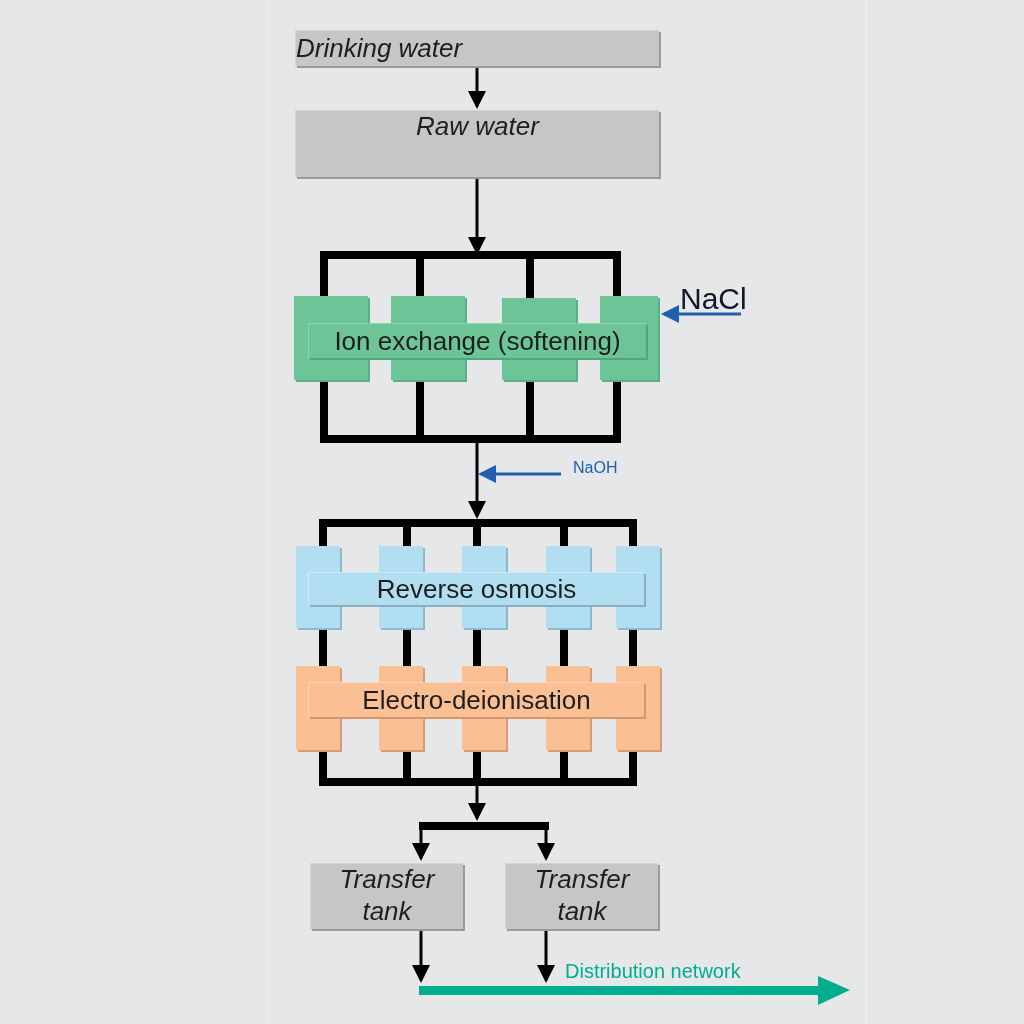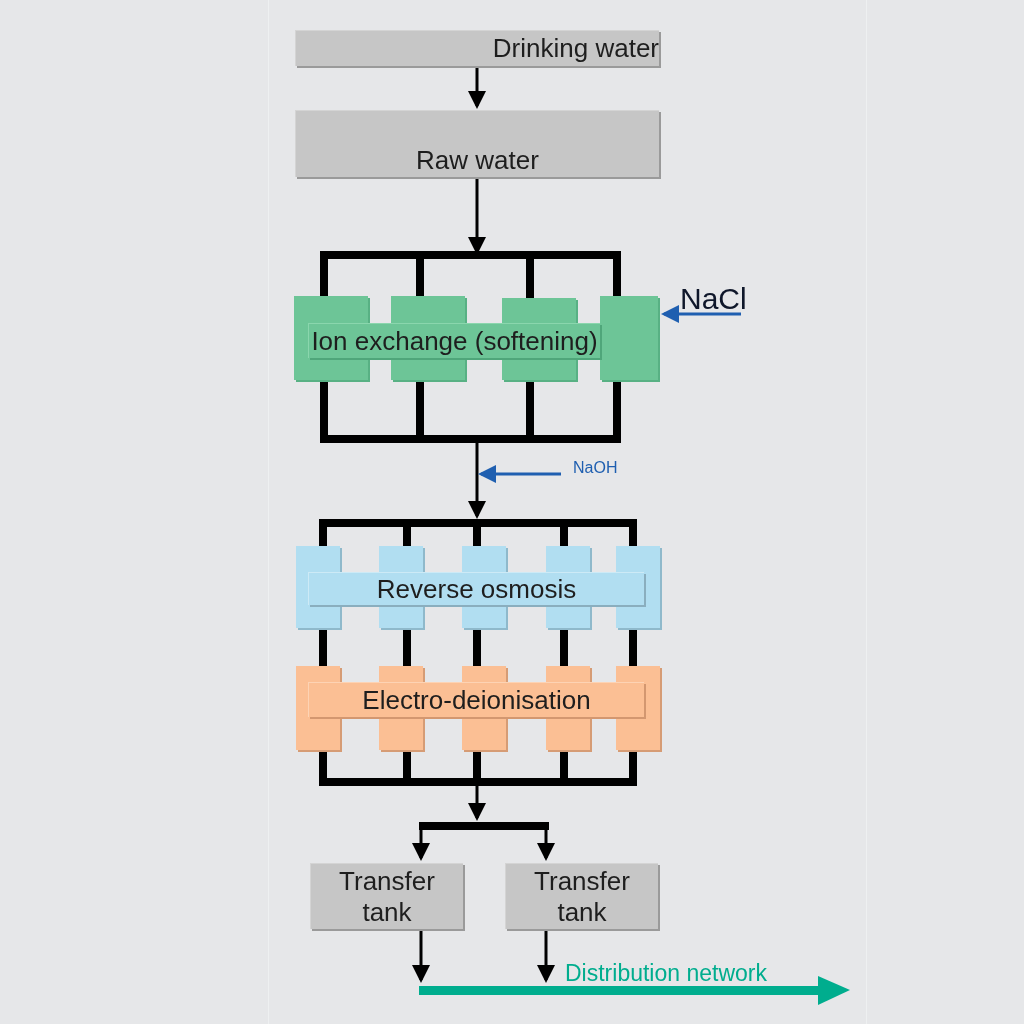--- a/index.html
+++ b/index.html
@@ -1,21 +1,21 @@
 <!DOCTYPE html>
 <html><head>
 <meta charset="utf-8">
 <style>
   html, body { margin:0; padding:0; }
   body { width:1024px; height:1024px; background:#e6e7e9; position:relative; overflow:hidden;
          font-family:"Liberation Sans", sans-serif; }
   .faint-line { position:absolute; top:0; bottom:0; width:1px; background:#eef0f1; }
   svg { position:absolute; left:0; top:0; }
-  .box { position:absolute; display:flex; align-items:center; justify-content:flex-end; text-align:center;
-         color:#1e1e1e; line-height:1.22; box-sizing:border-box; }
+  .box { position:absolute; display:flex; align-items:center; justify-content:flex-start; text-align:center;
+         color:#1e1e1e; line-height:1.22; box-sizing:border-box;font-style:italic; }
   .gray { background:#c6c6c6; box-shadow:2px 2px 0 #9a9a9a; border-top:1px solid #d4d4d4; border-left:1px solid #d4d4d4; }
   .label { position:absolute; white-space:nowrap; }
   .band { position:absolute; display:flex; align-items:center; justify-content:center; box-sizing:border-box;
           color:#1e1e1e; font-size:26px; }
   .unit { position:absolute; box-sizing:border-box; }
 </style>
 </head>
 <body>
 
 <div class="faint-line" style="left:268px;"></div>
@@ -86,21 +86,21 @@
 </div>
 
 <div class="box gray" style="left:295px; top:110px; width:364px; height:67px; font-size:26px; flex-direction:column;">
   <span>Raw water</span>
 </div>
 
 <div class="unit" style="left:294px; top:296px; width:74px; height:84px; background:#6dc597; box-shadow:2px 2px 0 #58b184;"></div>
 <div class="unit" style="left:391px; top:296px; width:74px; height:84px; background:#6dc597; box-shadow:2px 2px 0 #58b184;"></div>
 <div class="unit" style="left:502px; top:298px; width:74px; height:82px; background:#6dc597; box-shadow:2px 2px 0 #58b184;"></div>
 <div class="unit" style="left:600px; top:296px; width:58px; height:84px; background:#6dc597; box-shadow:2px 2px 0 #58b184;"></div>
-<div class="band" style="left:308px; top:323px; width:292px; height:35px; background:#6dc597; border-top:1px solid #8ad6ad; border-left:1px solid #8ad6ad; box-shadow:2px 2px 0 #4fa67a;">
+<div class="band" style="left:308px; top:323px; width:338px; height:35px; background:#6dc597; border-top:1px solid #8ad6ad; border-left:1px solid #8ad6ad; box-shadow:2px 2px 0 #4fa67a;">
   <span>Ion exchange (softening)</span>
 </div>
 
 <div class="unit" style="left:296px; top:546px; width:44px; height:82px; background:#b1def1; box-shadow:2px 2px 0 #8fb9cb;"></div>
 <div class="unit" style="left:379px; top:546px; width:44px; height:82px; background:#b1def1; box-shadow:2px 2px 0 #8fb9cb;"></div>
 <div class="unit" style="left:462px; top:546px; width:44px; height:82px; background:#b1def1; box-shadow:2px 2px 0 #8fb9cb;"></div>
 <div class="unit" style="left:546px; top:546px; width:44px; height:82px; background:#b1def1; box-shadow:2px 2px 0 #8fb9cb;"></div>
 <div class="unit" style="left:616px; top:546px; width:44px; height:82px; background:#b1def1; box-shadow:2px 2px 0 #8fb9cb;"></div>
 <div class="band" style="left:308px; top:572px; width:336px; height:33px; background:#b1def1; border-top:1px solid #cdeaf6; border-left:1px solid #cdeaf6; box-shadow:2px 2px 0 #8aaebe;align-items:center;">
   <span>Reverse osmosis</span>
@@ -120,13 +120,13 @@
   <span>tank</span>
 </div>
 <div class="box gray" style="left:505px; top:863px; width:153px; height:66px; font-size:26px; flex-direction:column;">
   <span>Transfer</span>
   <span>tank</span>
 </div>
 
 <div class="label" style="left:680px; top:282px; font-size:30px; color:#0f172a;">NaCl</div>
 <div class="label" style="left:573px; top:459px; font-size:16px; color:#1f5fb0;">NaOH</div>
 
-<div class="label" style="left:565px; top:960px; font-size:23px; color:#00ad8e;">Distribution network</div>
+<div class="label" style="left:565px; top:960px; font-size:20px; color:#00ad8e;">Distribution network</div>
 
 </body></html>

